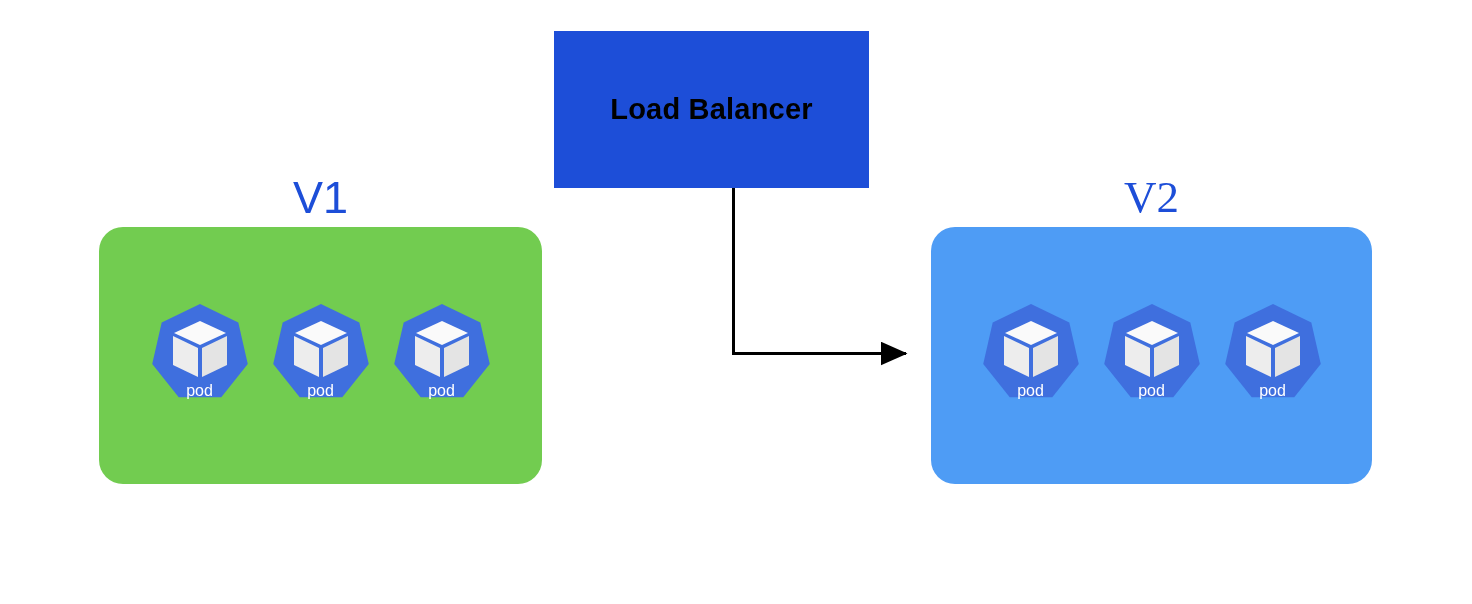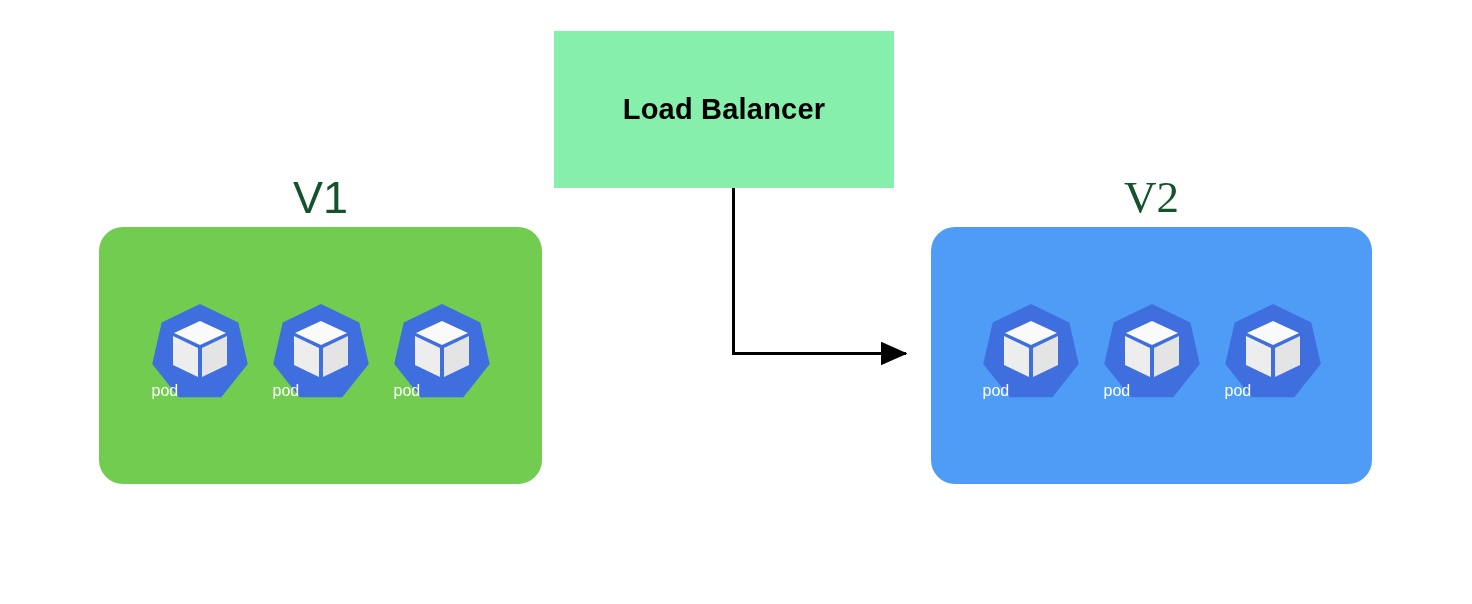--- a/index.html
+++ b/index.html
@@ -41,21 +41,21 @@
 
   
   .group-box {
     position: absolute;
     border-radius: 24px;
   }
   .group-title {
     position: absolute;
     font-size: 45px;
     font-weight: normal;
-    color: #14532d;
+    color: #1d4ed8;
     text-align: center;
     line-height: 1;
     white-space: nowrap;
   }
 
   
   .pod-row {
     position: absolute;
     display: flex;
     align-items: center;
@@ -66,20 +66,21 @@
     height: 104px;
     flex: 0 0 auto;
   }
   .pod + .pod { margin-left: 25px; }
   .pod svg { display: block; width: 96px; height: 104px; }
   .pod-label {
     position: absolute;
     left: 0;
     right: 0;
     bottom: 8px;
+    text-align: center;
     font-size: 16px;
     color: #ffffff;
     line-height: 1;
     pointer-events: none;
   }
 
   
   .connector {
     position: absolute;
     left: 0;
@@ -87,21 +88,21 @@
     width: 1472px;
     height: 604px;
     pointer-events: none;
   }
 </style>
 </head>
 <body>
 
 <div id="canvas">
 
-  <div class="lb-box" id="lb-box" style="left: 554px; top: 31px; width: 340px; height: 157px; background: #86efac;">
+  <div class="lb-box" id="lb-box" style="left: 554px; top: 31px; width: 315px; height: 157px; background: #1d4ed8;">
     <span class="lb-label" style="color: rgb(0, 0, 0);">Load Balancer</span>
   </div>
 
   <div class="group-title" id="v1-title" style="left: 99px; width: 443px; top: 175px;">V1</div>
   <div class="group-box" id="v1-box" style="left: 99px; top: 227px; width: 443px; height: 257px; background: rgb(114, 204, 80);"></div>
   <div class="pod-row" id="v1-pods" style="left: 99px; width: 443px; top: 303px; justify-content: center;">
       <div class="pod">
         <svg viewBox="0 0 96 104">
           <polygon points="48.00,1.00 86.31,19.45 95.77,60.90 69.26,94.15 26.74,94.15 0.23,60.90 9.69,19.45" fill="#3F6FDE"></polygon>
           <path d="M48,18 L74,30 L48,42 L22,30 Z" fill="#FAFAFA"></path>

